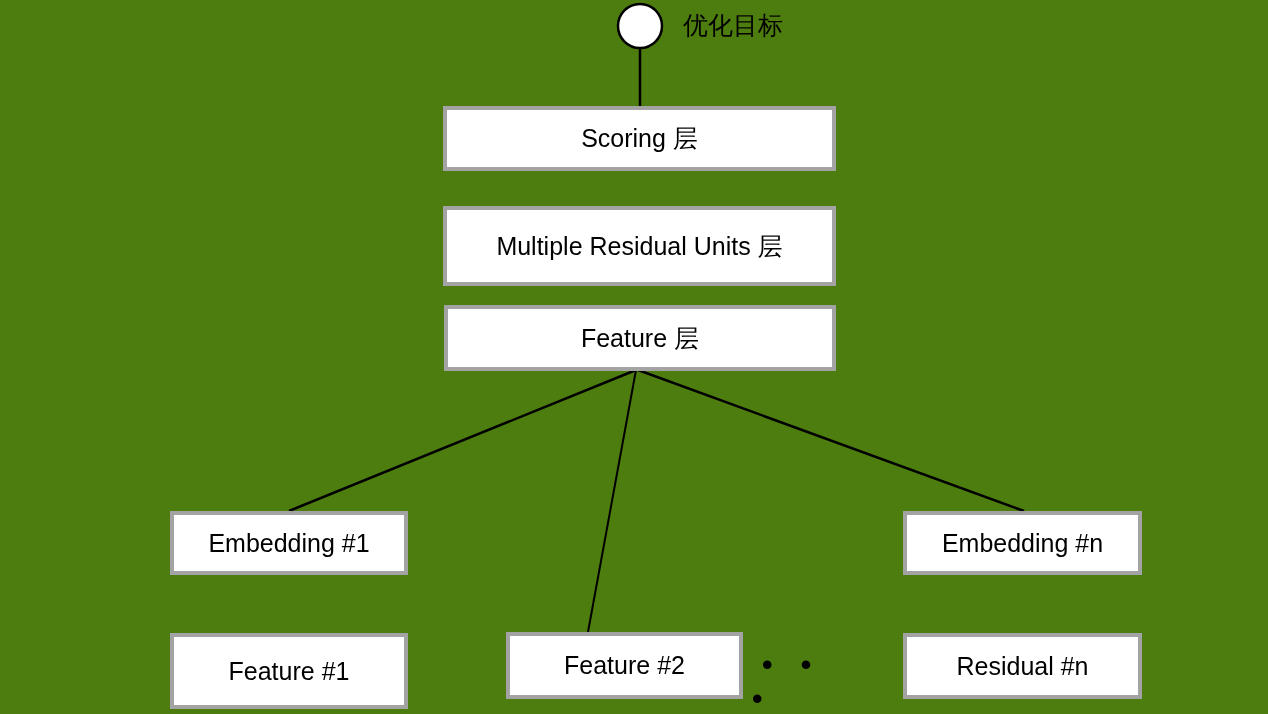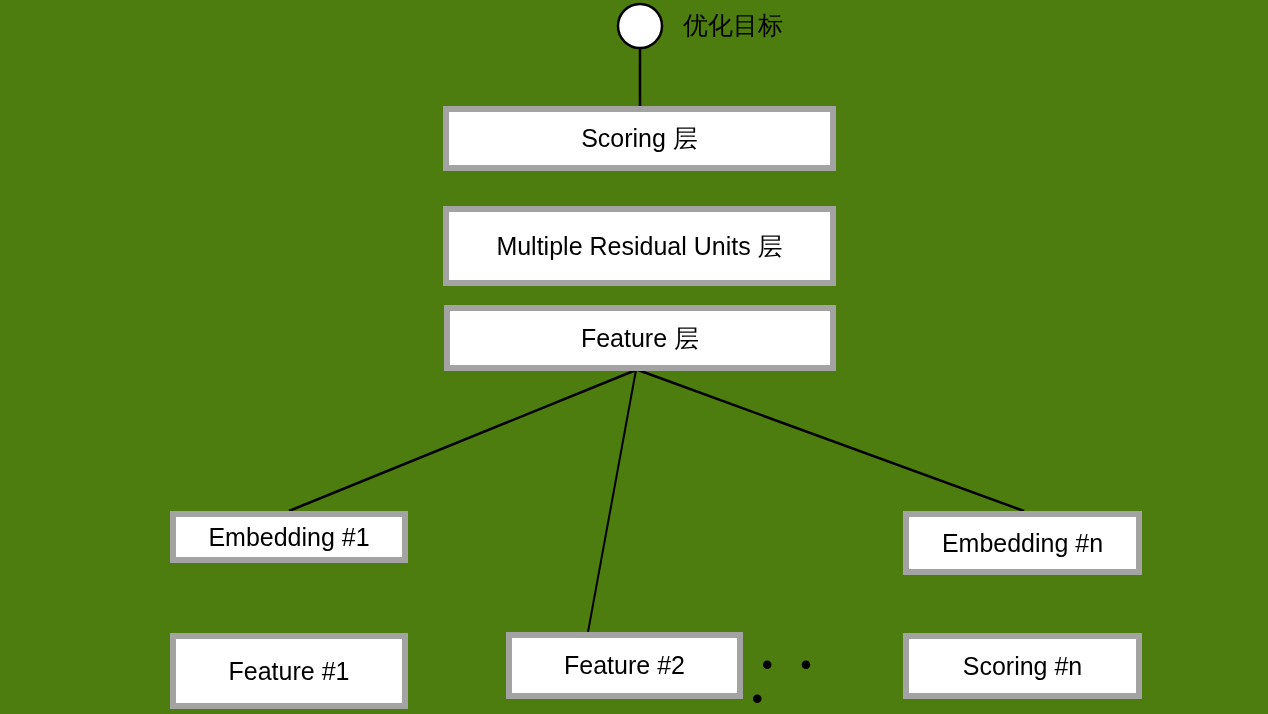--- a/index.html
+++ b/index.html
@@ -18,21 +18,21 @@
   #edges {
     position: absolute;
     left: 0;
     top: 0;
     width: 1268px;
     height: 714px;
   }
   .node-box {
     position: absolute;
     box-sizing: border-box;
-    border: 6px solid #a3a3a3;
+    border: 4px solid #a3a3a3;
     background: #ffffff;
     display: flex;
     align-items: center;
     justify-content: center;
     font-size: 25px;
     color: #000000;
     white-space: nowrap;
   }
   .target-label {
     position: absolute;
@@ -54,21 +54,21 @@
     font-size: 30px;
     font-weight: bold;
     letter-spacing: 10px;
     text-indent: 10px;
     color: #000000;
   }
   
   .box-scoring   { left: 443px; top: 106px; width: 393px; height: 65px; }
   .box-residual  { left: 443px; top: 206px; width: 393px; height: 80px; }
   .box-stacking  { left: 444px; top: 305px; width: 392px; height: 66px; }
-  .box-embedding1 { left: 170px; top: 511px; width: 238px; height: 52px; }
+  .box-embedding1 { left: 170px; top: 511px; width: 238px; height: 64px; }
   .box-embeddingn { left: 903px; top: 511px; width: 239px; height: 64px; }
   .box-feature1  { left: 170px; top: 633px; width: 238px; height: 76px; }
   .box-feature2  { left: 470px; top: 632px; width: 237px; height: 67px; margin-left: 36px; }
   .box-featuren  { left: 903px; top: 633px; width: 239px; height: 66px; }
 </style>
 </head>
 <body>
 
 <div id="canvas">
 
@@ -109,16 +109,16 @@
     <span>Feature #1</span>
   </div>
 
   <div class="node-box box-feature2">
     <span>Feature #2</span>
   </div>
 
   <div class="ellipsis">• • •</div>
 
   <div class="node-box box-featuren">
-    <span>Scoring #n</span>
+    <span>Residual #n</span>
   </div>
 
 </div>
 
 </body></html>

